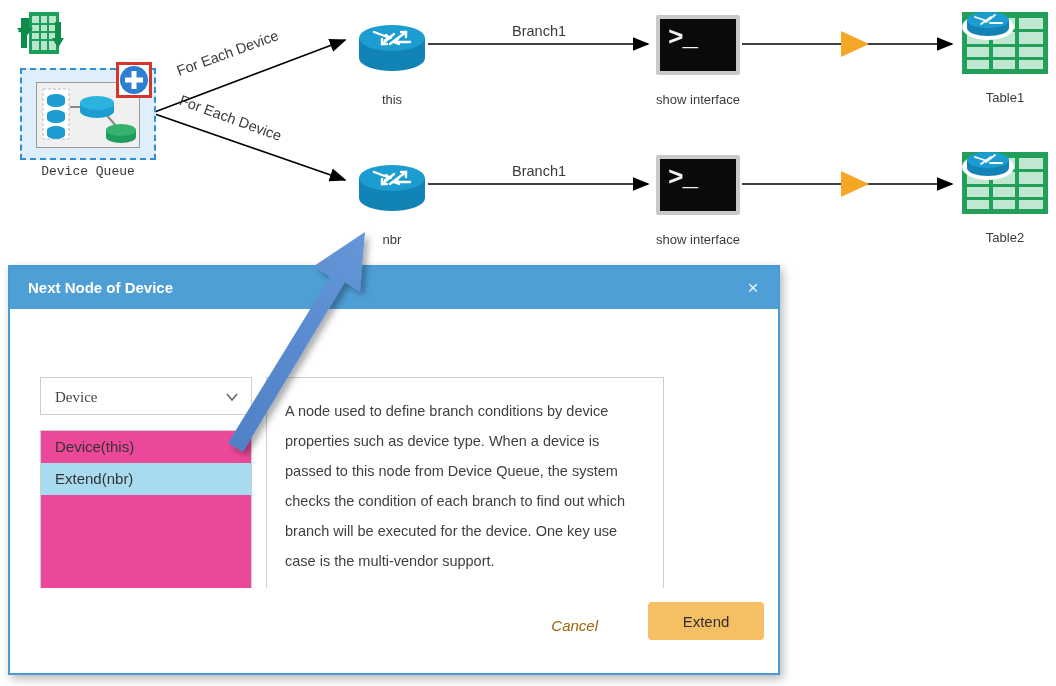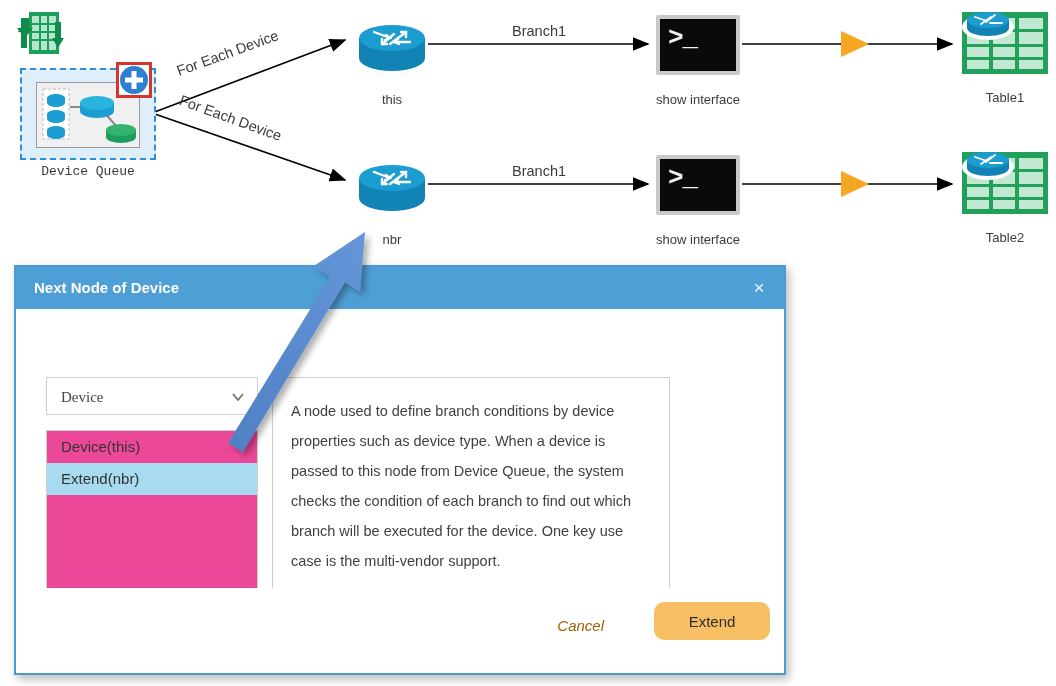--- a/index.html
+++ b/index.html
@@ -48,21 +48,21 @@
     position:absolute;left:16px;top:14px;width:104px;height:66px;
     box-sizing:border-box;border:1.5px solid #9a9a9a;background:#f0f0f0;
   }
   .dq-plus{
     position:absolute;left:96px;top:-6px;width:36px;height:36px;
     box-sizing:border-box;border:3px solid #d9342b;background:#ffffff;
   }
 
   
   #dialog{
-    position:absolute;left:14px;top:265px;width:772px;height:410px;
+    position:absolute;left:8px;top:265px;width:772px;height:410px;
     background:#ffffff;border:2px solid #4a9ad4;box-sizing:border-box;
     box-shadow:3px 4px 9px rgba(0,0,0,.28);
   }
   #dlg-header{
     height:42px;background:#4e9fd6;position:relative;
   }
   #dlg-title{
     position:absolute;left:18px;top:0;line-height:42px;
     color:#ffffff;font-size:15px;font-weight:bold;
   }
@@ -110,21 +110,21 @@
     position:absolute;left:0;top:321px;width:100%;height:85px;background:#fff;
   }
   #btn-cancel{
     position:absolute;right:174px;top:21px;font-size:15px;color:#a16207;
     background:none;border:none;cursor:pointer;padding:8px 6px;
     font-family:"Liberation Sans","DejaVu Sans",sans-serif;
     font-style:italic;
   }
   #btn-extend{
     position:absolute;right:14px;top:14px;width:116px;height:38px;
-    background:#f7bf63;border:none;border-radius:10px;cursor:pointer;
+    background:#f7bf63;border:none;border-radius:4px;cursor:pointer;
     font-size:15px;color:#2d2d2d;
     font-family:"Liberation Sans","DejaVu Sans",sans-serif;
   }
 
   
   #annot{position:absolute;left:0;top:0;width:1056px;height:686px;pointer-events:none;}
 </style>
 </head>
 <body>
 

